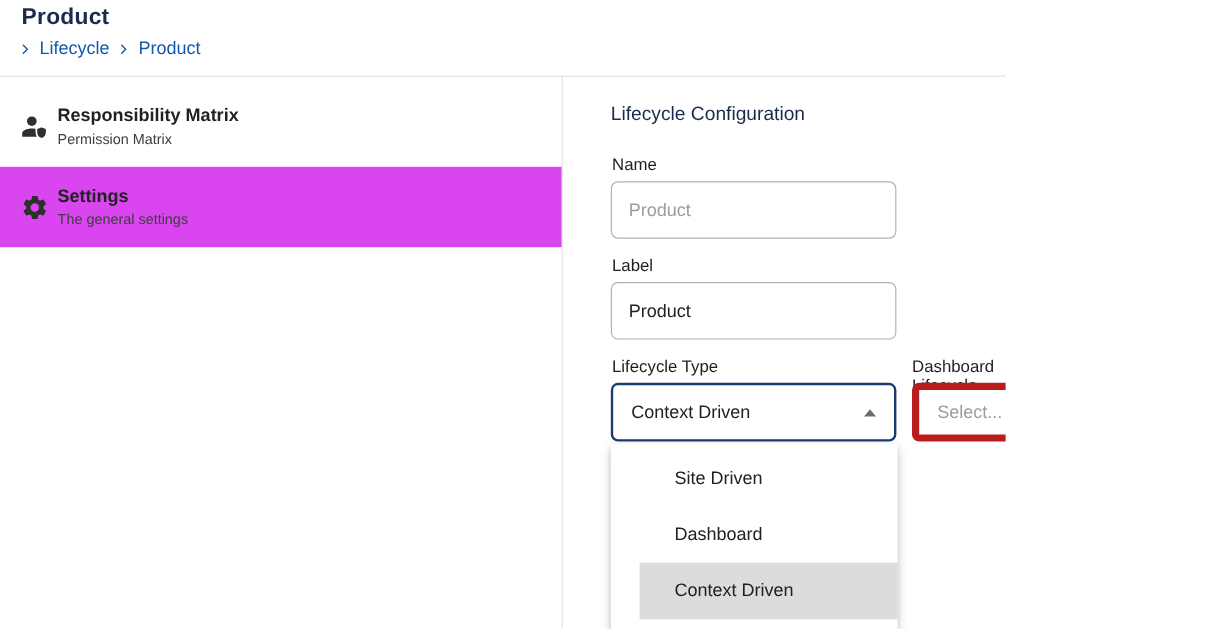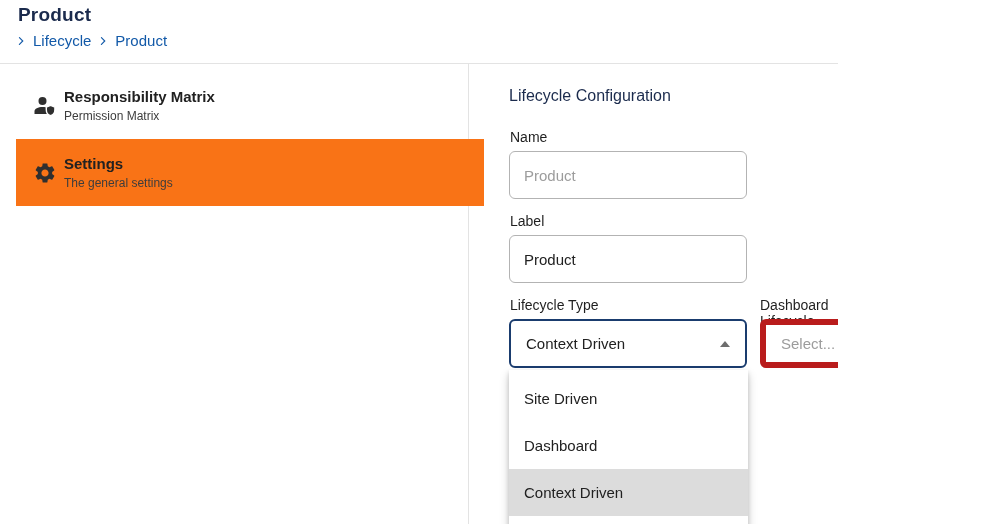--- a/index.html
+++ b/index.html
@@ -23,27 +23,27 @@
   .chev { width:14px; height:14px; display:inline-block; flex:0 0 auto; }
   .h-divider {
     position:absolute; left:0; top:63px; width:1005px; height:1px;
     background:#e3e3e3;
   }
   .v-divider {
     position:absolute; left:468px; top:64px; width:1px; bottom:0;
     background:#e3e3e3;
   }
   
-  .sidebar { position:absolute; left:16px; top:64px; width:468px; bottom:0; }
+  .sidebar { position:absolute; left:0; top:64px; width:468px; bottom:0; }
   .side-item {
     display:flex; align-items:center; height:67px; width:100%;
     cursor:pointer;
   }
   .side-item:first-child { margin-top:8px; }
-  .side-item.selected { background:#f97316; }
+  .side-item.selected { background:#d946ef; }
   .side-icon { width:24px; height:24px; margin-left:17px; flex:0 0 auto; }
   .side-icon svg { width:24px; height:24px; display:block; }
   .side-text { margin-left:7px; }
   .side-title { font-size:15px; font-weight:700; color:#212121; }
   .side-sub { font-size:12px; color:#3d3d3d; margin-top:4px; }
   
   .main-heading {
     position:absolute; left:509px; top:87px;
     font-size:16px; font-weight:400; color:#1b2b4d;
   }
@@ -79,21 +79,21 @@
     border-top:6px solid #6d6d6d;
   }
   
   .menu {
     position:absolute; left:509px; top:370px; width:239px; height:170px;
     background:#ffffff; padding-top:5px;
     box-shadow:0 5px 9px rgba(0,0,0,0.22), 0 2px 4px rgba(0,0,0,0.14);
   }
   .menu-option {
     height:47px; display:flex; align-items:center;
-    padding-left:15px; font-size:15px; color:#212121; cursor:pointer;
+    padding-left:29px; font-size:15px; color:#212121; cursor:pointer;margin-left:24px;
   }
   .menu-option.selected { background:#dcdcdc; }
 </style>
 </head>
 <body>
 
 <div id="page">
 
   <div class="page-title">Product</div>
 

